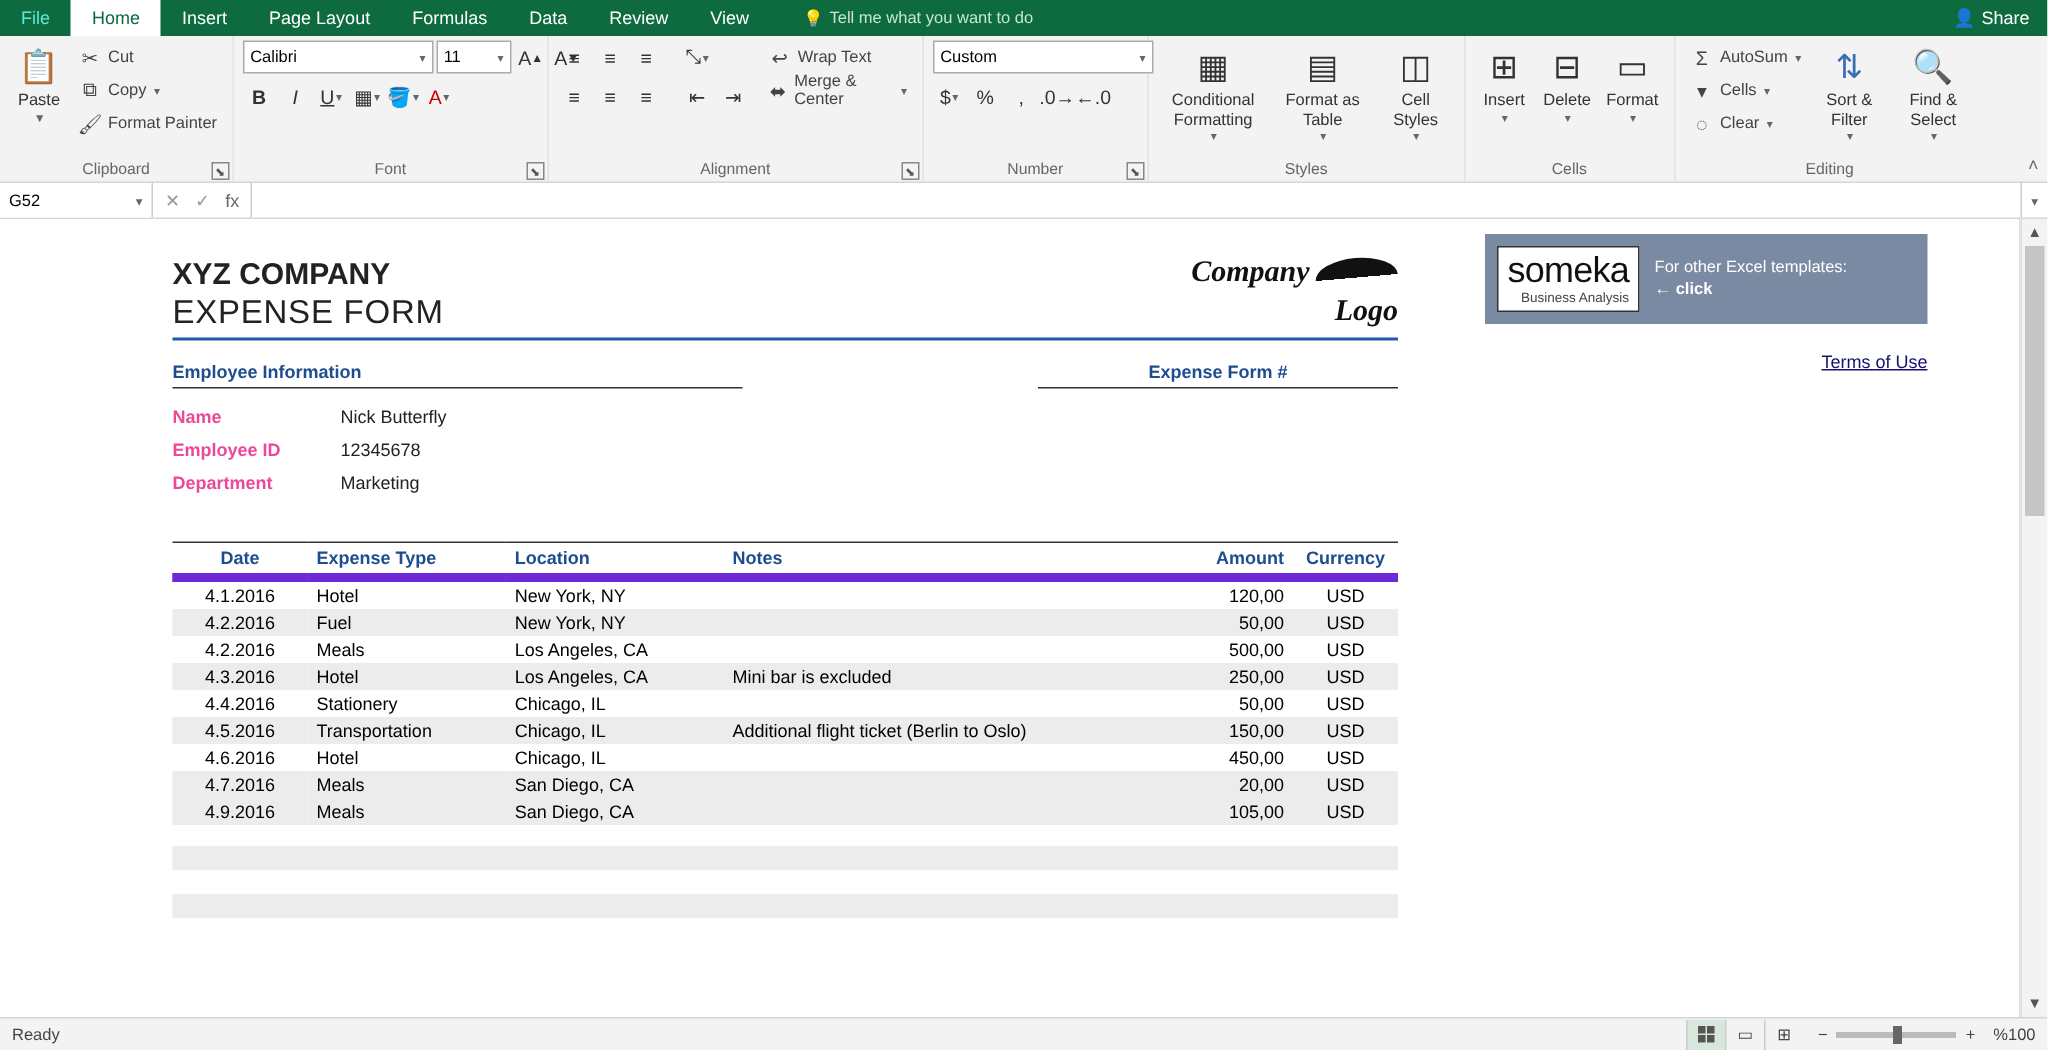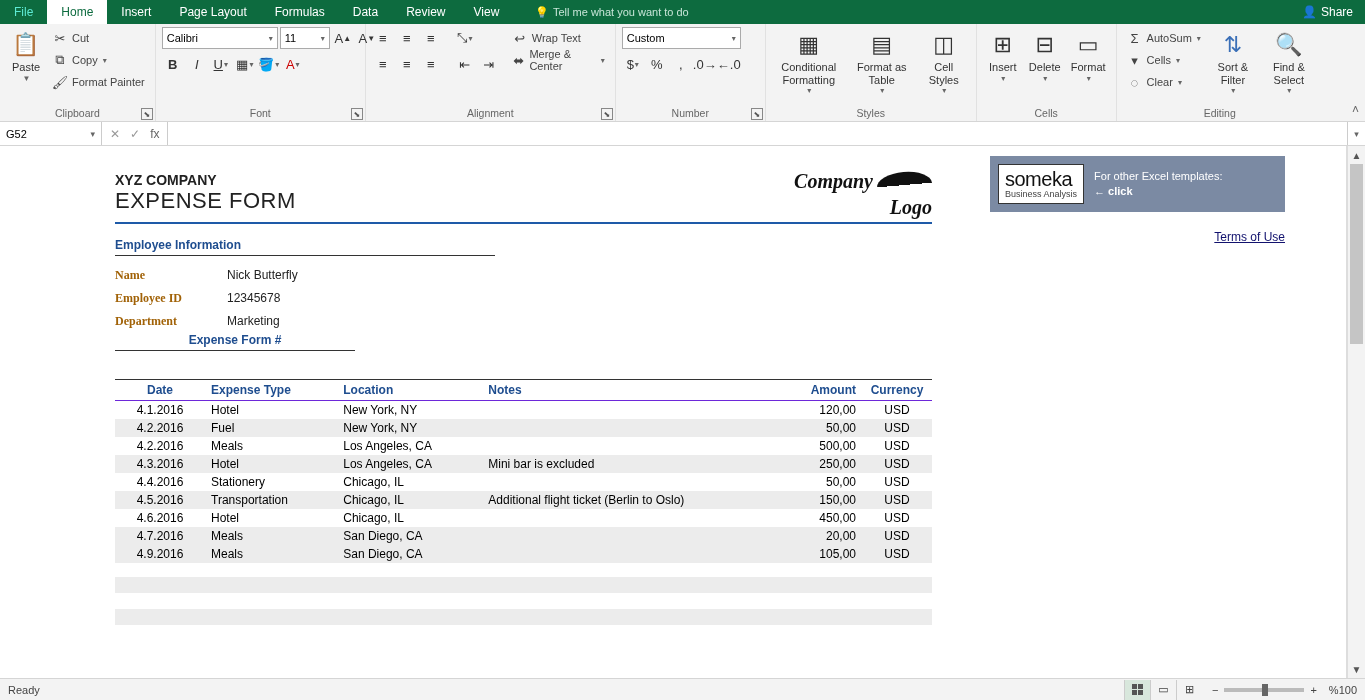--- a/index.html
+++ b/index.html
@@ -41,53 +41,53 @@
 .fx-label { color:#666;}
 .formula-input { flex:1; display:flex; align-items:center; padding: 0 8px; font-size:11px; position:relative;}
 .formula-expand{ width:18px; display:flex;align-items:center;justify-content:center;border-left:1px solid #ccc;color:#666;cursor:pointer;font-size:9px;}
 
 
 .sheet-wrap { position: relative; height: calc(700px - 24px - 98px - 24px - 22px); display:flex; background:#fff;}
 .sheet-scroll { flex:1; overflow: hidden; position:relative; border-right:1px solid #ddd;}
 .sheet-canvas { padding: 8px 0 0 6px; }
 .form-card { margin-left: 105px; width: 825px; background:#fff; padding: 18px 0 0 0;}
 .form-header { display:flex; justify-content:space-between; align-items:flex-start; padding: 0 4px 2px 4px;}
-.company-name{font-size:14px; font-weight:600;color:#222;}
+.company-name{font-size:20px; font-weight:600;color:#222;}
 .form-title{font-size:22px; font-weight:400; color:#222; letter-spacing:0.5px;}
 .logo{font-family:'Segoe UI';text-align:right;}
 .logo .l1{font-size:20px;font-weight:700;font-style:italic;color:#111;line-height:0.9;}
 .logo .l2{font-size:20px;font-weight:700;font-style:italic;color:#111;line-height:0.9;}
 .swoosh{display:inline-block;width:55px;height:26px;border-radius:50% 50% 0 0;background:linear-gradient(180deg,#111 0%,#111 50%,transparent 50%);transform:rotate(-5deg);margin-left:4px;vertical-align:top;}
 .blue-rule { height:2px;background:#1e5aa8;margin:2px 4px 14px 4px;}
 
-.emp-section{display:flex;justify-content:space-between;padding:0 4px;flex-direction:column;}
+.emp-section{display:flex;justify-content:space-between;padding:0 4px;}
 .emp-left{width:380px;}
 .emp-right{width:240px;text-align:right;}
 .sec-title{font-weight:700;color:#1e4d8f;font-size:12px;padding-bottom:3px;border-bottom:1px solid #333;}
 .emp-grid{margin-top:8px;}
 .emp-row{display:flex;padding:4px 0;font-size:12px;}
-.emp-row .lbl{width:112px;font-weight:700;color:#a16207;font-family:Liberation Serif, serif;}
+.emp-row .lbl{width:112px;font-weight:700;color:#ec4899;}
 .emp-row .val{color:#222;}
 .exp-meta .lbl{display:inline-block;width:60px;text-align:right;font-weight:700;margin-right:50px;}
 .exp-meta .val{color:#b22020;display:inline-block;width:70px;text-align:right;}
 
 .data-table { margin: 28px 4px 0 4px; width: calc(100% - 8px); border-collapse:collapse; font-size:12px;}
-.data-table thead th { color:#1e4d8f; font-weight:700; text-align:left; padding:3px 6px; border-top:1px solid #333;border-bottom:1px solid #6d28d9;}
+.data-table thead th { color:#1e4d8f; font-weight:700; text-align:left; padding:3px 6px; border-top:1px solid #333;border-bottom:6px solid #6d28d9;}
 .data-table thead th.r{text-align:right;}
 .data-table thead th.c{text-align:center;}
 .data-table tbody td { padding:2px 6px;}
 .data-table tbody tr.even{background:#ececec;}
 .data-table .c-date{text-align:center;width:90px;}
 .data-table .c-amt{text-align:right;width:80px;}
 .data-table .c-cur{text-align:center;width:70px;}
 
 .side-panel{position:absolute;left:990px;top:10px;width:295px;}
 .promo{background:#7b8aa3;padding:8px;display:flex;align-items:center;gap:10px;}
 .promo-logo{background:#fff;padding:4px 6px;border:1px solid #333;}
-.promo-logo .b1{font-size:20px;font-weight:400;color:#111;letter-spacing:-0.5px;line-height:1;}
+.promo-logo .b1{font-size:24px;font-weight:400;color:#111;letter-spacing:-0.5px;line-height:1;}
 .promo-logo .b2{font-size:9px;color:#444;text-align:right;}
 .promo-text{color:#fff;font-size:11px;line-height:1.4;}
 .promo-text .click{font-weight:700;}
 .terms{margin-top:18px;text-align:right;color:#12126e;text-decoration:underline;font-size:12px;cursor:pointer;}
 
 .vsbar { width:18px; background:#f3f3f3; border-left:1px solid #ddd; position:relative;}
 .vsbar .arrow{height:18px;display:flex;align-items:center;justify-content:center;font-size:10px;color:#555;cursor:pointer;}
 .vsbar .thumb{position:absolute;top:18px;left:2px;right:2px;height:180px;background:#c5c5c5;}
 
 
@@ -148,21 +148,21 @@
           </div>
       </div>
     </div>
     <div class="ribbon-group-label">Clipboard</div>
     <div class="dlg-launcher">⬊</div>
   </div>
 
   <div class="ribbon-group" style="width:210px">
     <div class="ribbon-group-content" style="flex-direction:column;gap:4px;">
       <div class="btnrow">
-        <div class="sel" style="width:116px">
+        <div class="sel" style="width:127px">
             <span>Calibri</span>
             <span class="drop" style="margin-left:auto">▾</span>
           </div>
         <div class="sel small">
             <span>11</span>
             <span class="drop" style="margin-left:auto">▾</span>
           </div>
         <div class="sq">A<sup style="font-size:8px">▲</sup></div>
         <div class="sq">A<sup style="font-size:8px">▼</sup></div>
       </div>
@@ -222,21 +222,21 @@
             <span class="drop">▾</span>
           </div>
       </div>
     </div>
     <div class="ribbon-group-label">Alignment</div>
     <div class="dlg-launcher">⬊</div>
   </div>
 
   <div class="ribbon-group" style="width:150px">
     <div class="ribbon-group-content" style="flex-direction:column;gap:4px;">
-      <div class="sel" style="width:119px">
+      <div class="sel" style="width:147px">
           <span>Custom</span>
           <span class="drop" style="margin-left:auto">▾</span>
         </div>
       <div class="btnrow">
         <div class="sq">$<span class="drop">▾</span></div>
         <div class="sq">%</div>
         <div class="sq">,</div>
         <div class="sq">.0→</div>
         <div class="sq">←.0</div>
       </div>

